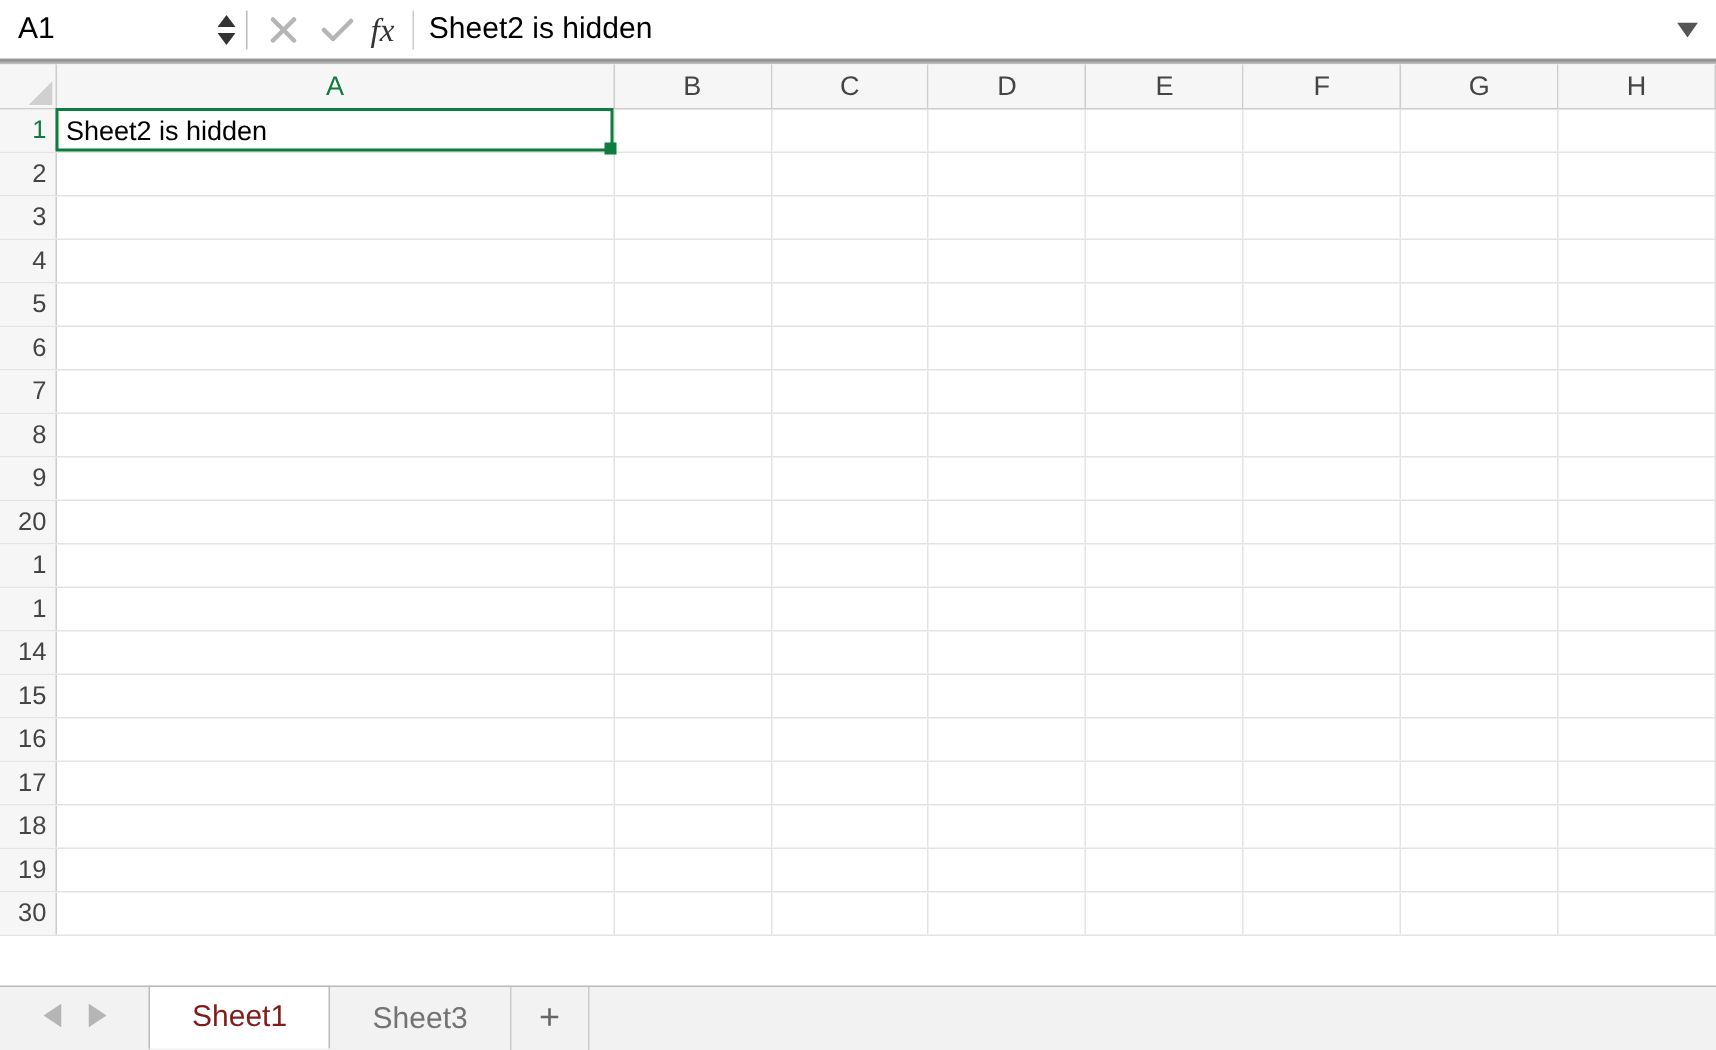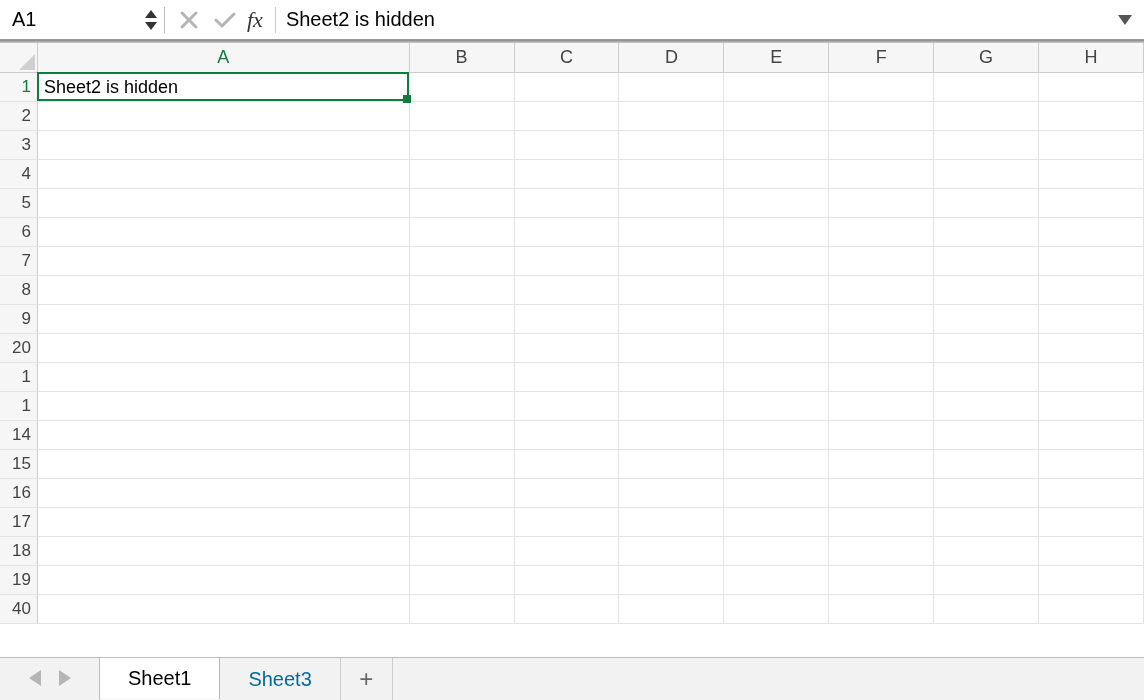--- a/index.html
+++ b/index.html
@@ -184,27 +184,27 @@
     color: #aaa;
     border-right: 1px solid #ccc;
   }
   .nav-arrows .arrow { cursor: pointer; }
   .sheet-tabs { display: flex; align-items: stretch; }
   .sheet-tab {
     padding: 0 28px;
     display: flex;
     align-items: center;
     border-right: 1px solid #ccc;
-    color: #0369a1;
+    color: #737373;
     cursor: pointer;
     background: #f2f2f2;
   }
   .sheet-tab.active {
     background: #fff;
-    color: #000000;
+    color: #7f1d1d;
     border-bottom: 0;
     position: relative;
     top: -1px;
     border-top: 1px solid #bbb;
     border-left: 1px solid #bbb;
     border-right: 1px solid #bbb;
     margin-left:-1px;
   }
   .add-sheet {
     width: 52px;
@@ -469,21 +469,21 @@
         <div class="cell" style="width: 372px;"></div>
         <div class="cell" style="width: 105px;"></div>
         <div class="cell" style="width: 105px;"></div>
         <div class="cell" style="width: 105px;"></div>
         <div class="cell" style="width: 105px;"></div>
         <div class="cell" style="width: 105px;"></div>
         <div class="cell" style="width: 105px;"></div>
         <div class="cell" style="width: 105px;"></div>
       </div>
       <div class="row">
-        <div class="row-h">40</div>
+        <div class="row-h">30</div>
         <div class="cell" style="width: 372px;"></div>
         <div class="cell" style="width: 105px;"></div>
         <div class="cell" style="width: 105px;"></div>
         <div class="cell" style="width: 105px;"></div>
         <div class="cell" style="width: 105px;"></div>
         <div class="cell" style="width: 105px;"></div>
         <div class="cell" style="width: 105px;"></div>
         <div class="cell" style="width: 105px;"></div>
       </div>
     </div>

